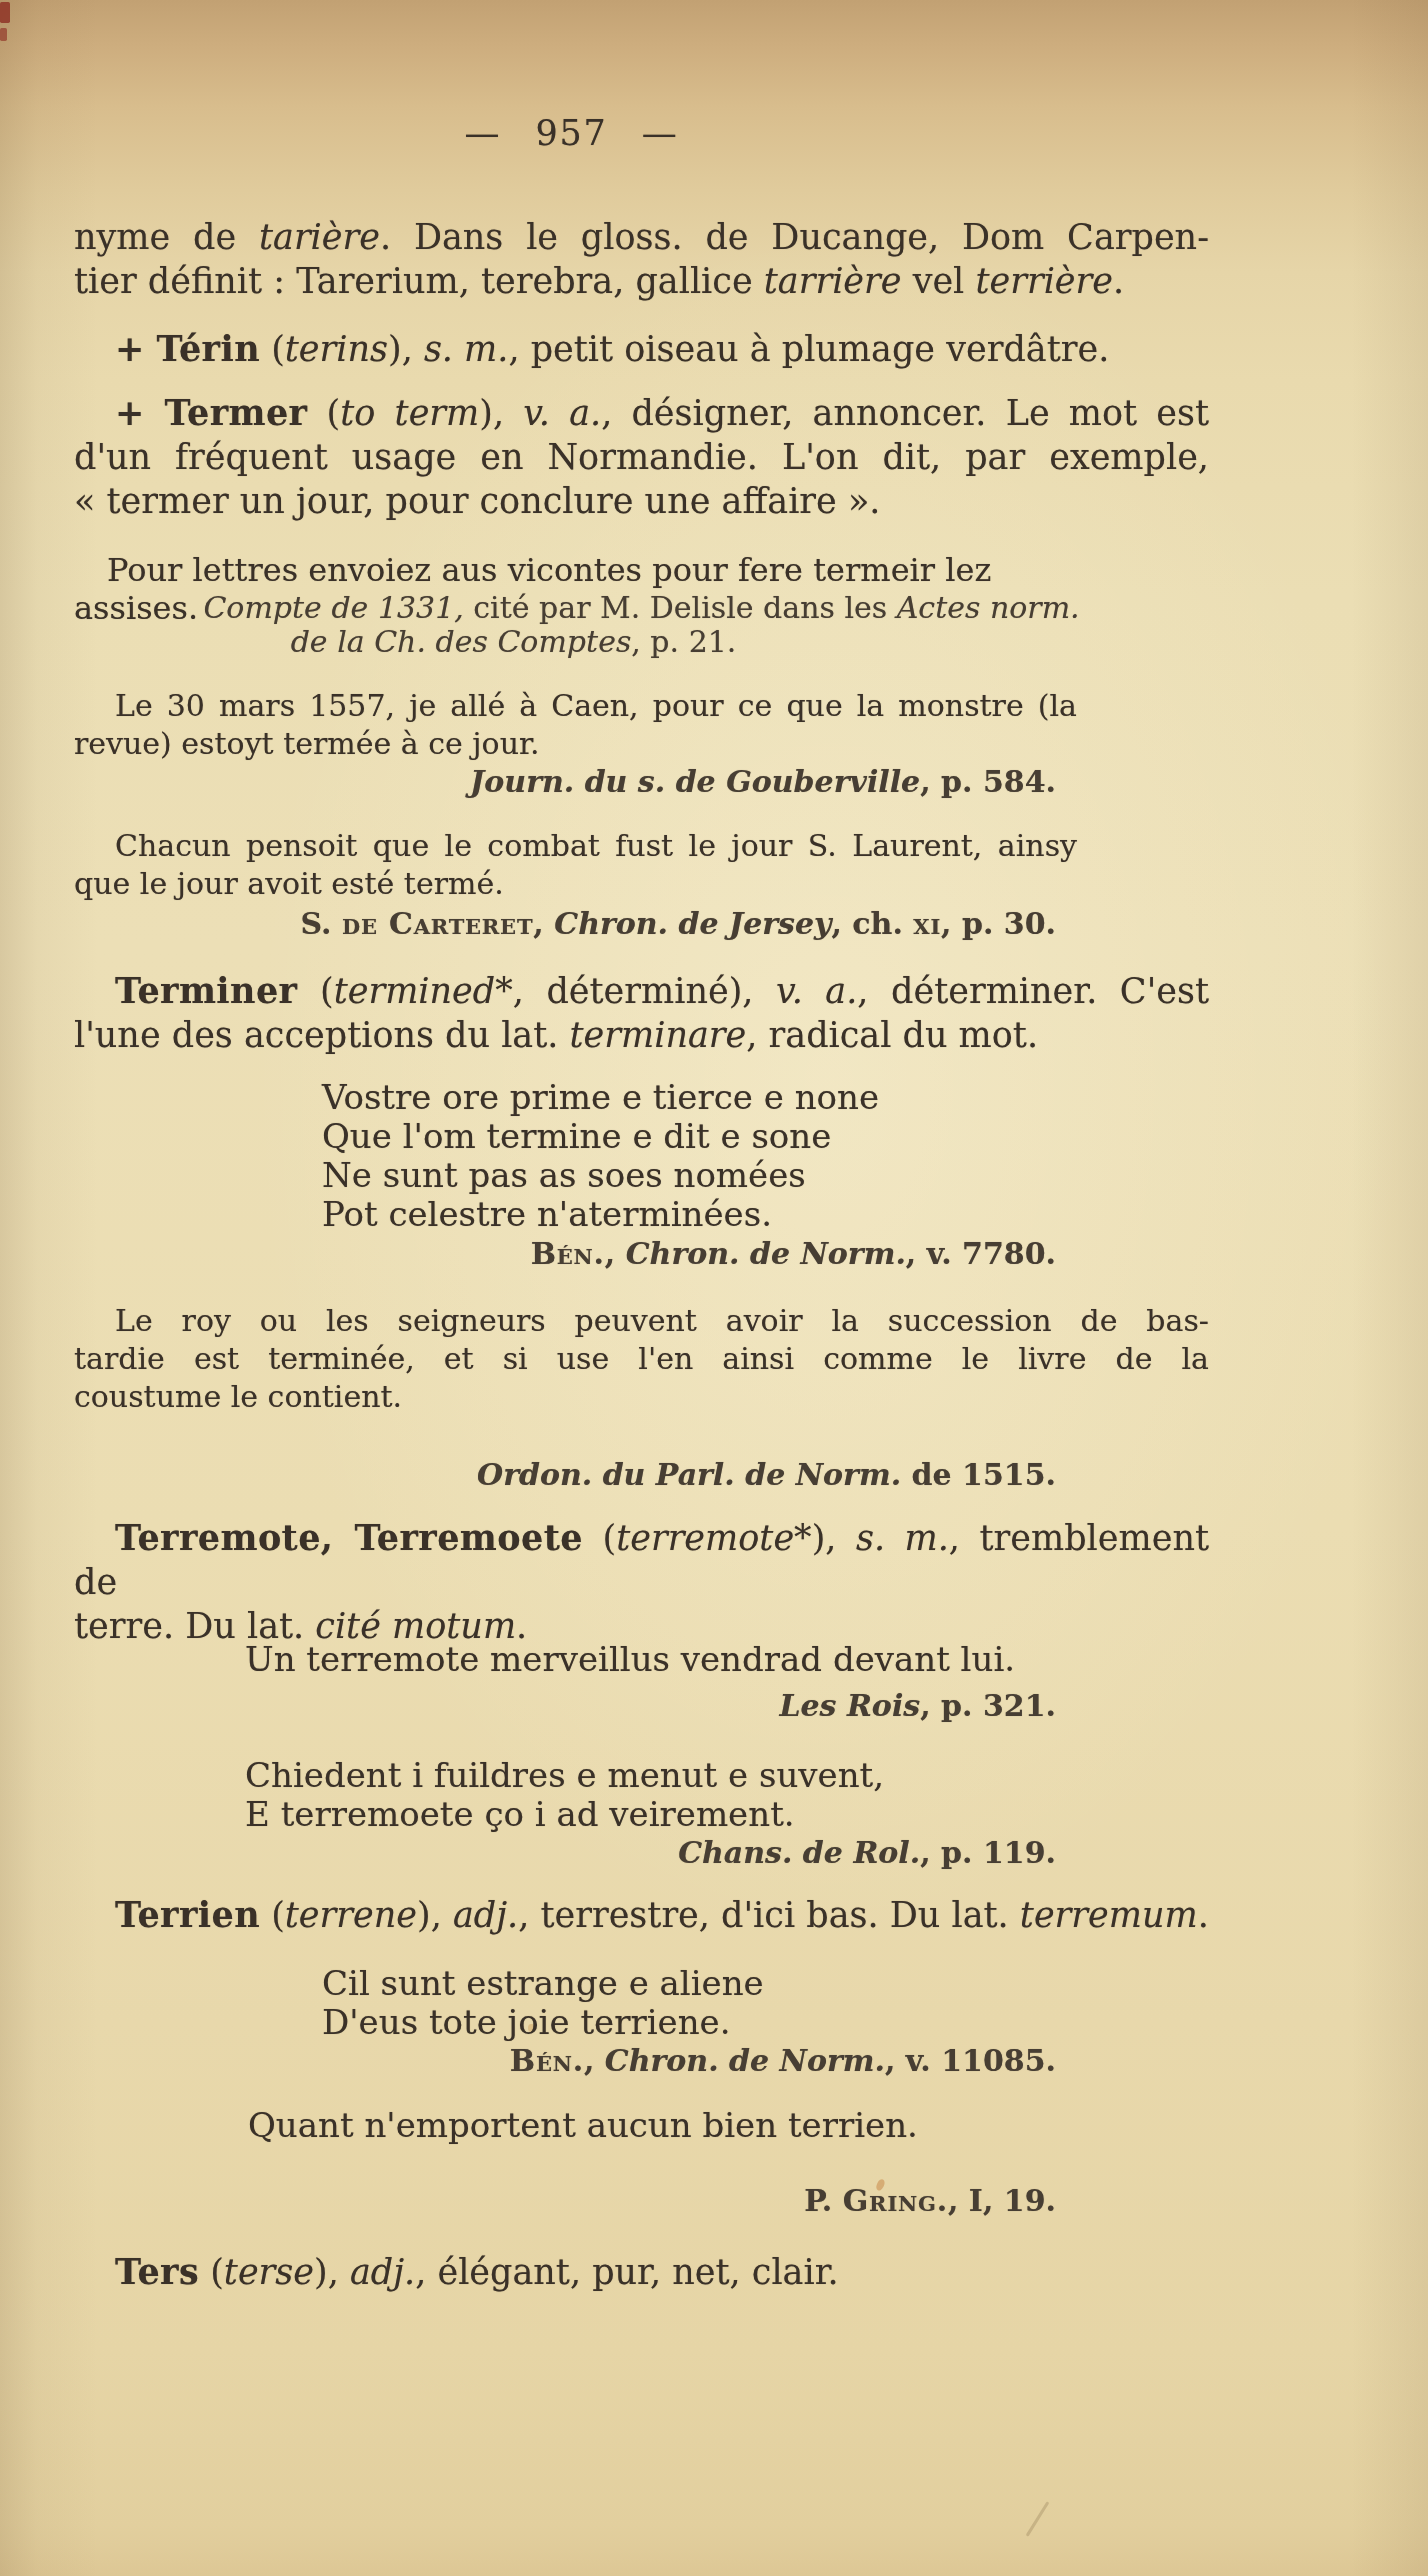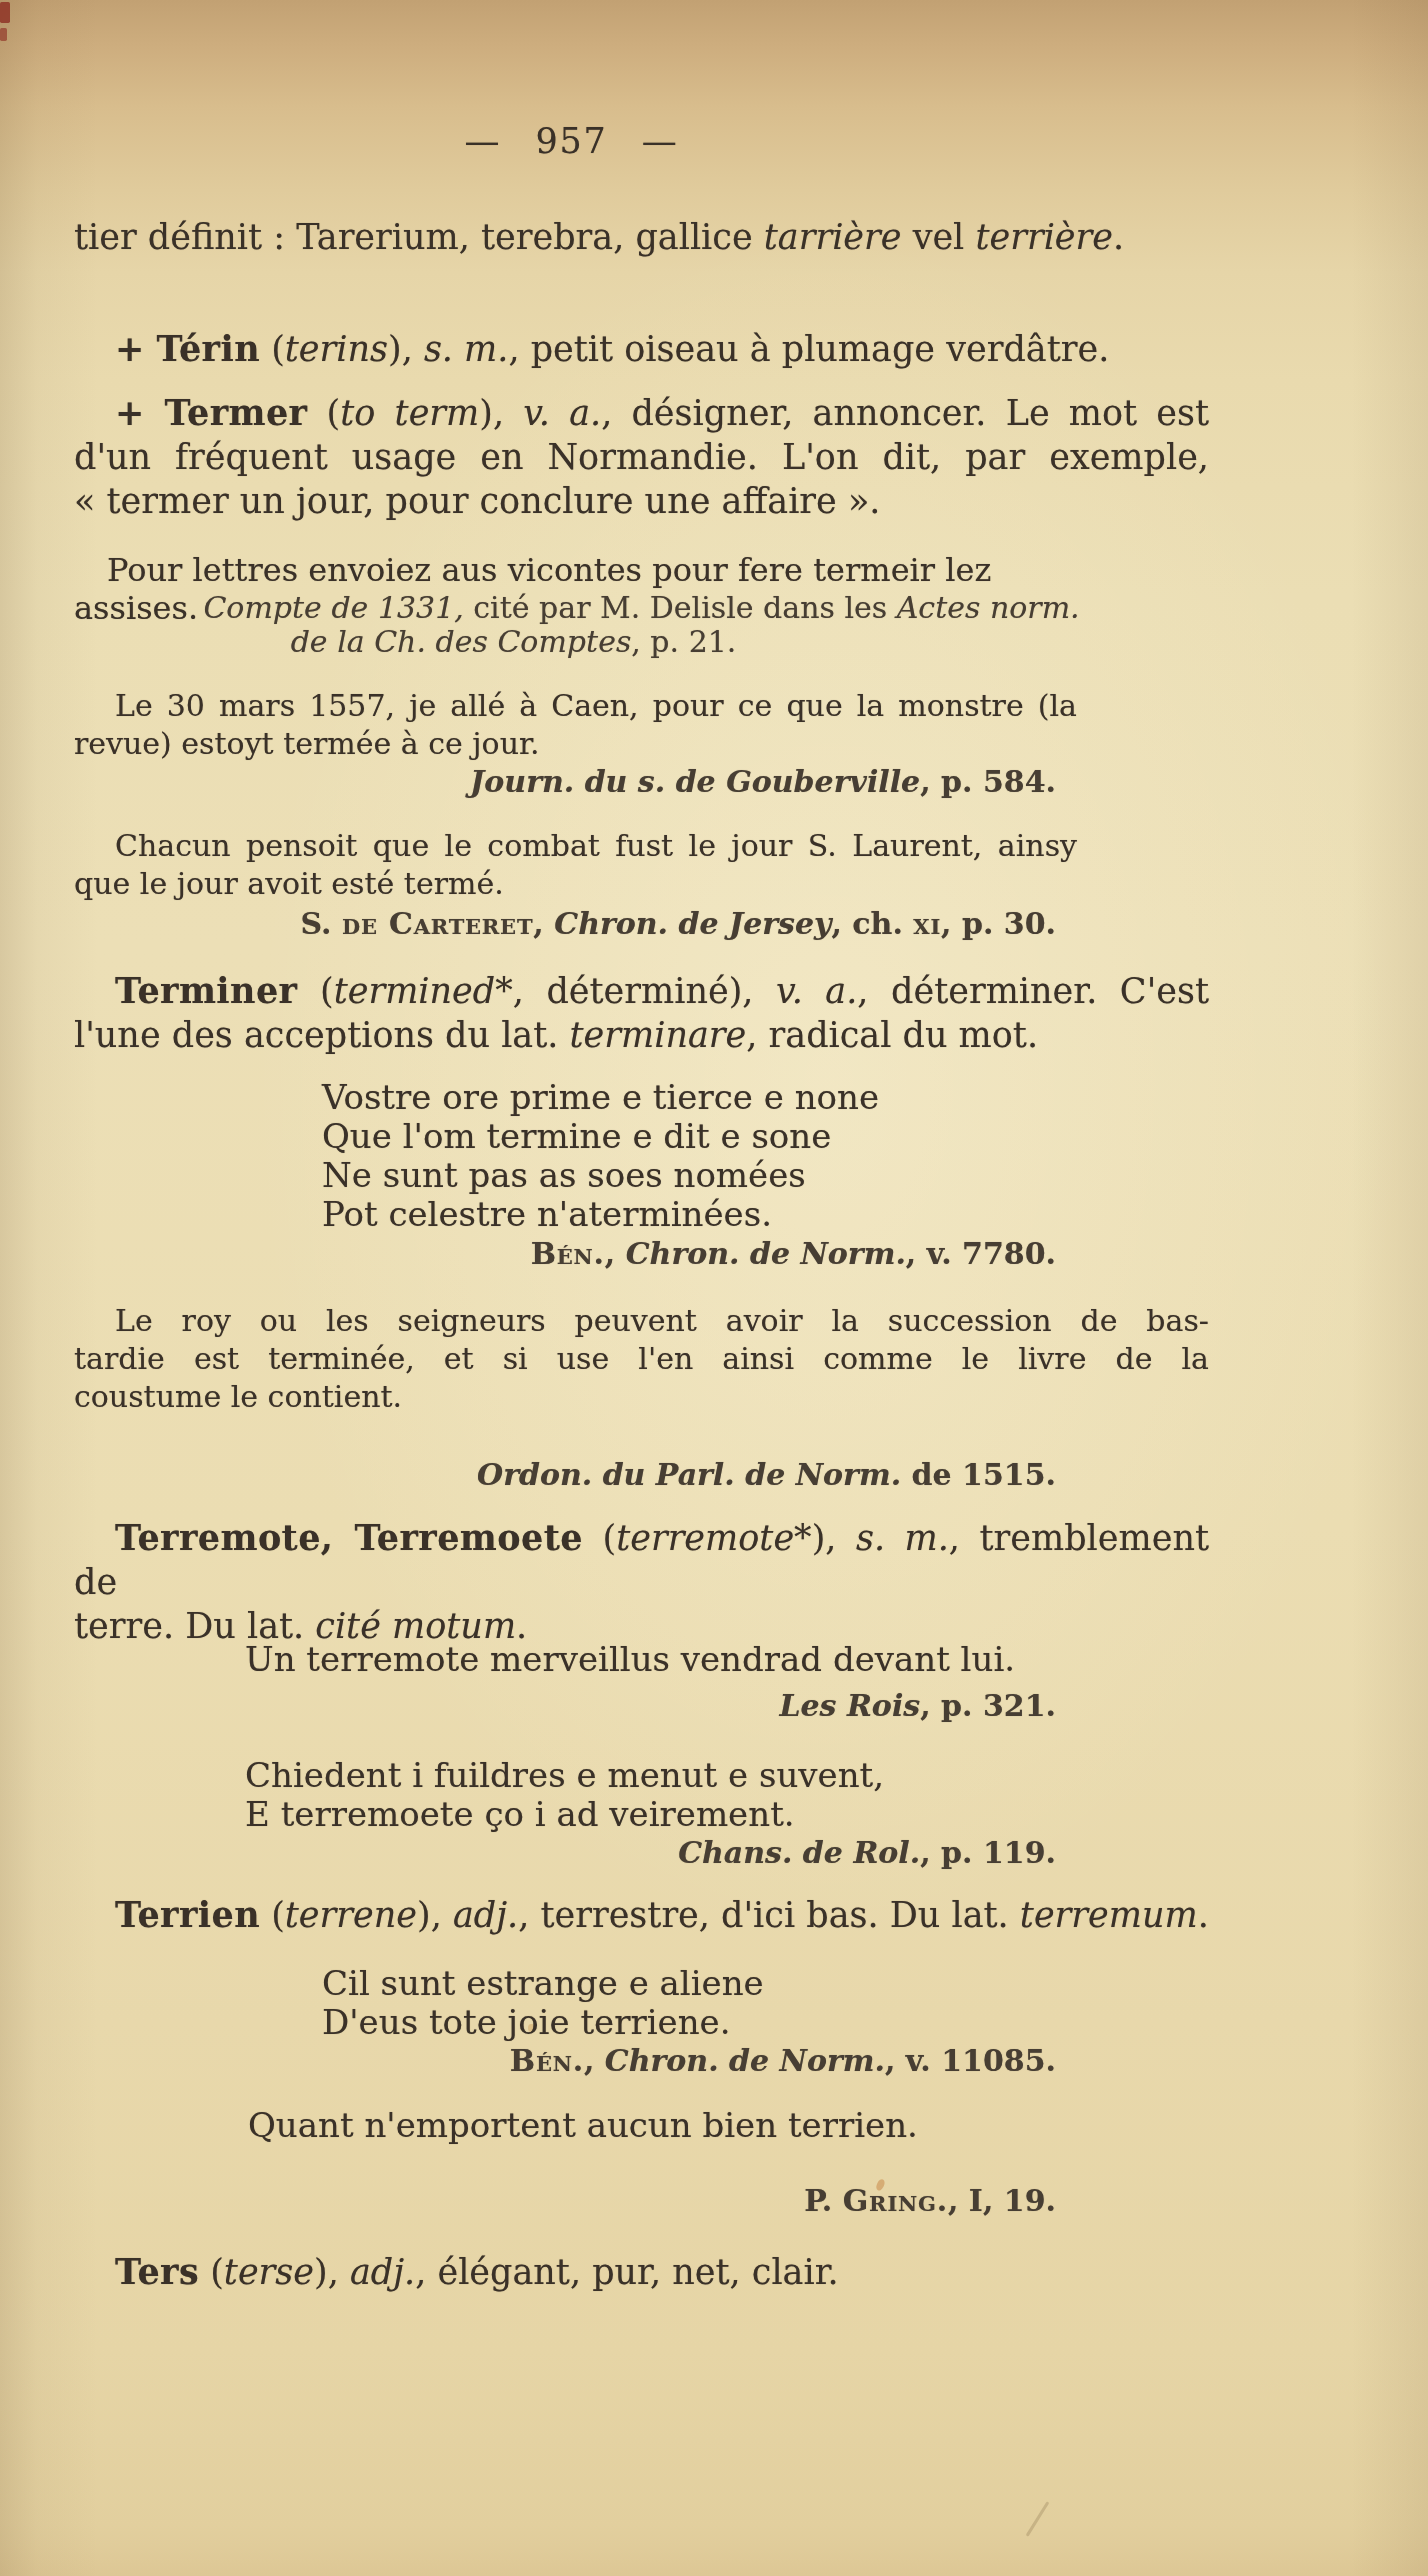--- a/index.html
+++ b/index.html
@@ -49,23 +49,24 @@
 <body>
 
 <div class="page">
 
   <div class="artifact red1"></div>
   <div class="artifact red2"></div>
   <div class="artifact speck1"></div>
   <div class="artifact speck2"></div>
   <div class="artifact scratch"></div>
 
-  <div class="header" style="top:121px">— 957 —</div>
+  <div class="header" style="top:113px">— 957 —</div>
 
   <div class="blk body-t" style="top:215px">
+    <div class="ln j"><span>nyme de </span><span class="i">tarière</span><span>. Dans le gloss. de Ducange, Dom Carpen-</span></div>
     <div class="ln"><span>tier définit : Tarerium, terebra, gallice </span><span class="i">tarrière</span><span> vel </span><span class="i">terrière</span><span>.</span></div>
   </div>
 
   <div class="blk body-t" style="top:327px">
     <div class="ln ind"><span class="plus">+ </span><span class="b">Térin</span><span> (</span><span class="i">terins</span><span>), </span><span class="i">s. m.</span><span>, petit oiseau à plumage verdâtre.</span></div>
   </div>
 
   <div class="blk body-t" style="top:391px">
     <div class="ln j ind"><span class="plus">+ </span><span class="b">Termer</span><span> (</span><span class="i">to term</span><span>), </span><span class="i">v. a.</span><span>, désigner, annoncer. Le mot est</span></div>
     <div class="ln j"><span>d'un fréquent usage en Normandie. L'on dit, par exemple,</span></div>

